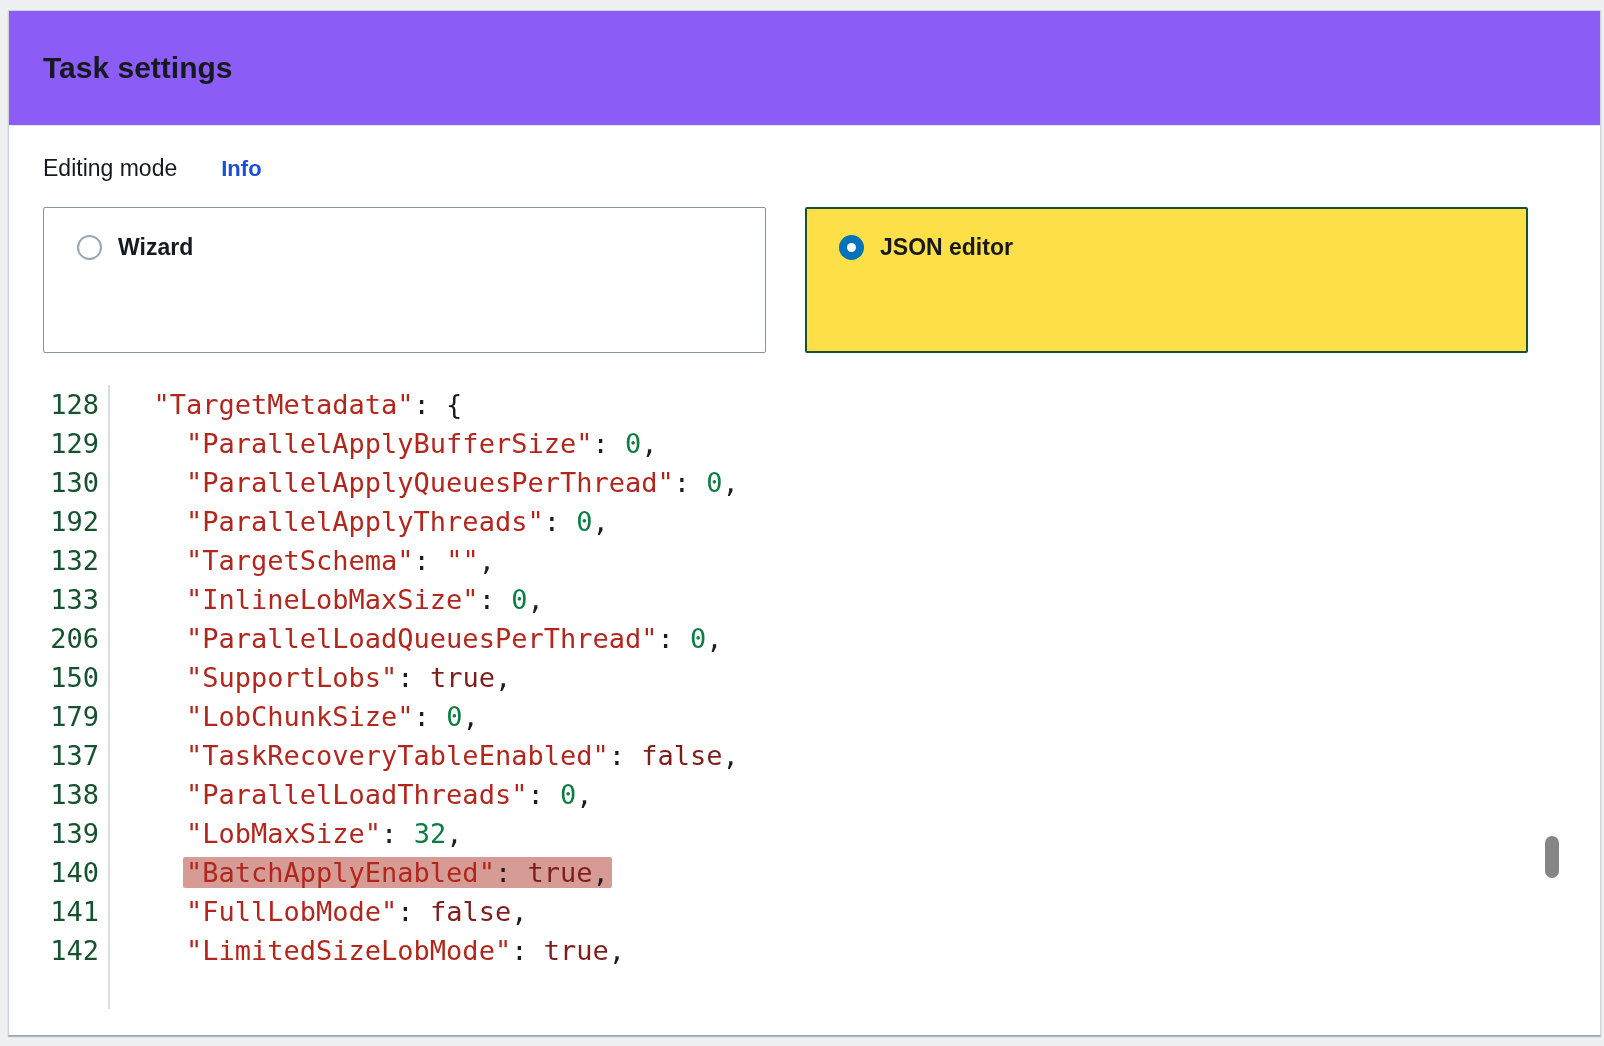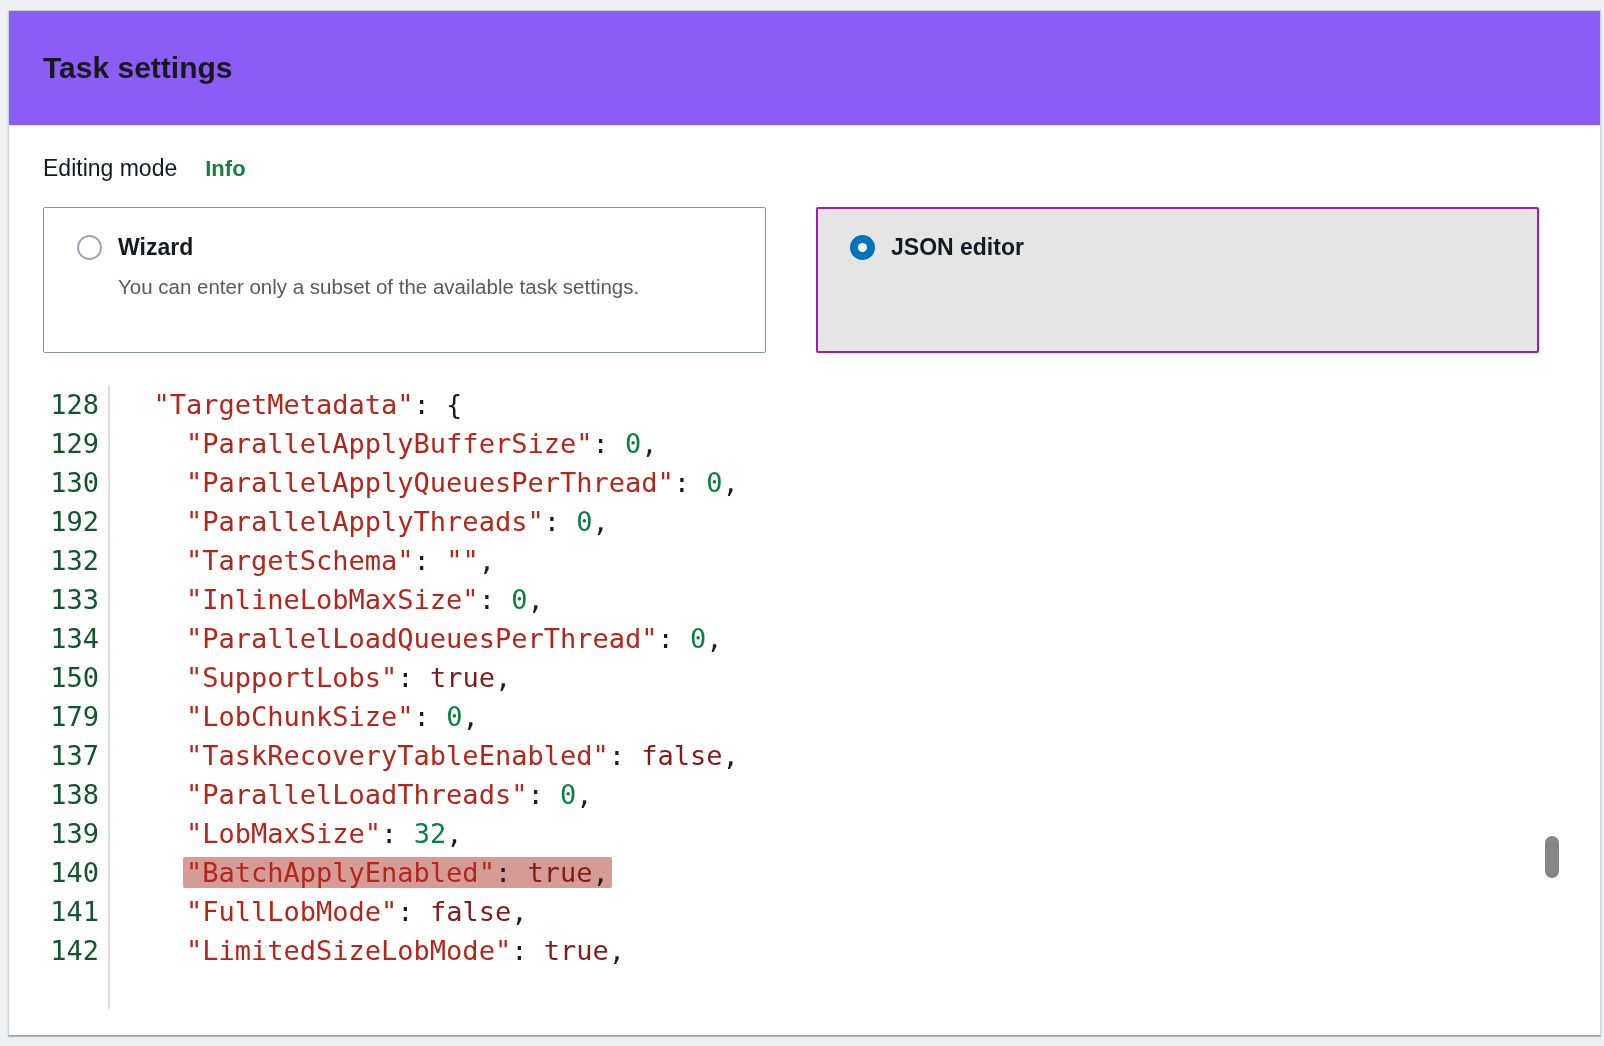--- a/index.html
+++ b/index.html
@@ -28,35 +28,35 @@
   }
   .card-header h2 {
     font-size:30px; font-weight:700; color:#16191f;
   }
   .card-body { padding:24px 34px 0 34px; }
   .label-row {
     font-size:23px; color:#16191f;
     margin:2px 0 22px 0; line-height:32px;
   }
   .info-link {
-    color:#15803d; font-weight:700; text-decoration:none;
-    margin-left:28px; cursor:pointer; font-size:22px;
+    color:#1d4ed8; font-weight:700; text-decoration:none;
+    margin-left:44px; cursor:pointer; font-size:22px;
   }
-  .tiles { display:flex; gap:50px; }
+  .tiles { display:flex; gap:39px; }
   .tile {
     width:723px; min-height:146px;
     border:1px solid #879596; border-radius:2px;
     background:#ffffff;
     display:flex; align-items:flex-start;
     padding:24px 30px 24px 33px;
     cursor:pointer;
   }
   .tile.selected {
-    border:2px solid #a21caf;
-    background:#e5e5e5;
+    border:2px solid #14532d;
+    background:#fde047;
     padding:23px 29px 23px 32px;
   }
   .radio {
     width:25px; height:25px; flex:none;
     border-radius:50%;
     border:2px solid #99a7b2; background:#fff;
     margin:3px 16px 0 0;
     position:relative;
   }
   .radio.checked { border:none; background:#0073bb; }
@@ -118,21 +118,20 @@
     <div class="label-row">
       <span>Editing mode</span><a class="info-link" href="#">Info</a>
     </div>
 
     <div class="tiles">
 
       <div class="tile">
         <span class="radio"></span>
         <div>
           <div class="tile-title">Wizard</div>
-          <div class="tile-desc">You can enter only a subset of the available task settings.</div>
         </div>
       </div>
 
       <div class="tile selected">
         <span class="radio checked"></span>
         <div>
           <div class="tile-title">JSON editor</div>
         </div>
       </div>
 
@@ -140,21 +139,21 @@
   </div>
 
   <div class="editor">
     <div class="gutter">
         <div class="ln">128</div>
         <div class="ln">129</div>
         <div class="ln">130</div>
         <div class="ln">192</div>
         <div class="ln">132</div>
         <div class="ln">133</div>
-        <div class="ln">134</div>
+        <div class="ln">206</div>
         <div class="ln">150</div>
         <div class="ln">179</div>
         <div class="ln">137</div>
         <div class="ln">138</div>
         <div class="ln">139</div>
         <div class="ln">140</div>
         <div class="ln">141</div>
         <div class="ln">142</div>
         <div class="ln">&nbsp;</div>
       </div>

